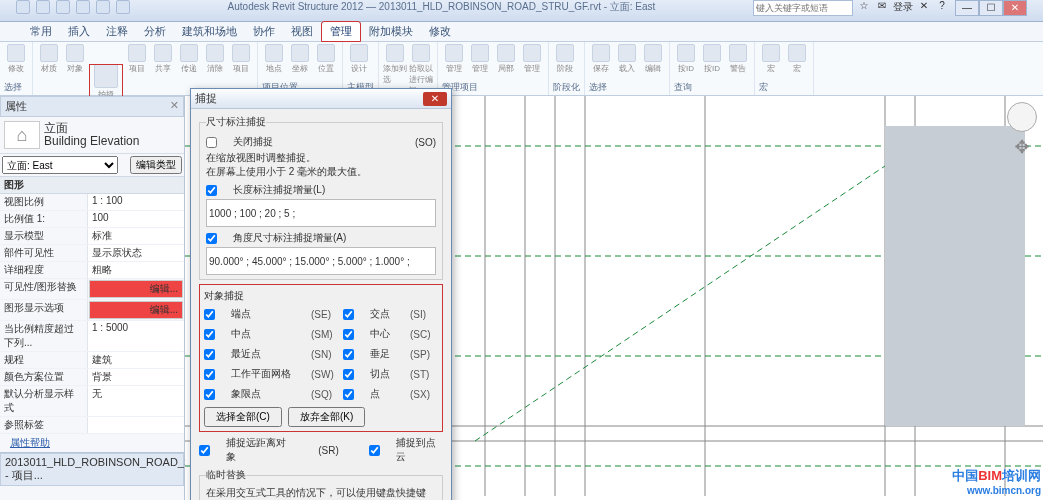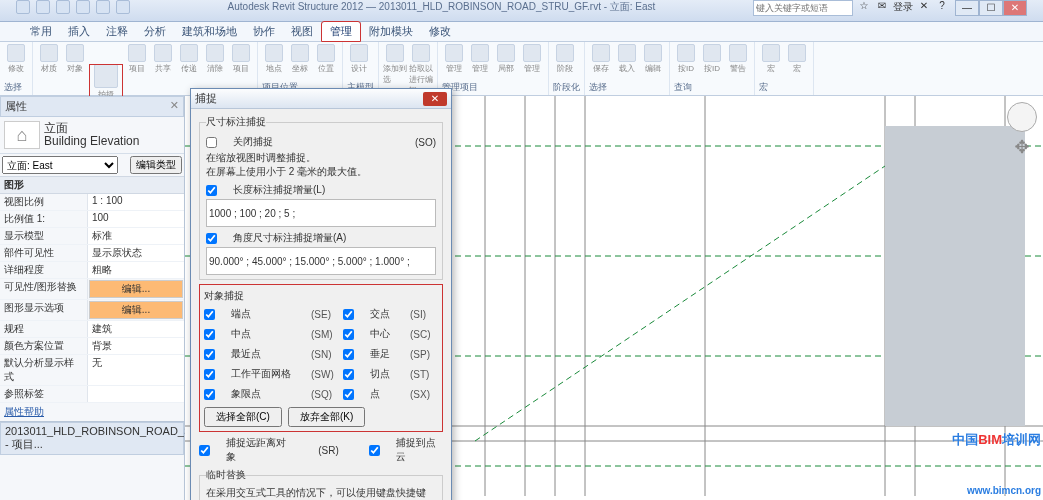--- a/index.html
+++ b/index.html
@@ -45,22 +45,22 @@
 .prop-type .thumb::before { content: "⌂"; font-size: 18px; color: #888; }
 .prop-type .names { font-size: 12px; line-height: 13px; }
 .type-sel { display: flex; padding: 2px; gap: 12px; }
 .type-sel select { flex: 1; font-size: 10px; height: 18px; }
 .type-sel button { font-size: 10px; padding: 0 4px; }
 .prop-grid { overflow-y: auto; flex-shrink: 0; }
 .prop-grid .section { background: #e8edf4; padding: 1px 4px; font-size: 10px; font-weight: bold; border-top: 1px solid #d0d8e3; border-bottom: 1px solid #d0d8e3; }
 .prop-grid .row { display: flex; font-size: 10px; border-bottom: 1px solid #eef2f7; }
 .prop-grid .row .k { width: 88px; padding: 1px 4px; background: #f5f7fa; border-right: 1px solid #e0e5ec; }
 .prop-grid .row .v { flex: 1; padding: 1px 4px; background: #fff; }
-.prop-grid .row .v.btn { text-align: center; background: #fdba74; border: 1px solid #ccc; margin: 1px; }
-.prop-help { padding: 2px 4px; font-size: 10px; color: #2a5caa; text-decoration: underline; }
+.prop-grid .row .v.btn { text-align: right; background: #ef4444; border: 1px solid #ccc; margin: 1px; }
+.prop-help { padding: 2px 10px; font-size: 10px; color: #2a5caa; text-decoration: underline; }
 
 
 .project-browser { flex: 1; min-height: 0; border-top: 1px solid #b8c6d8; display: flex; flex-direction: column; }
 .tree { padding: 2px; font-size: 10px; line-height: 14px; overflow: auto; flex: 1; }
 .tree .node { white-space: nowrap; }
 .tree .exp { display: inline-block; width: 9px; height: 9px; border: 1px solid #888; text-align: center; line-height: 7px; font-size: 9px; margin-right: 2px; }
 
 
 .viewport { flex: 1; position: relative; background: #fff; overflow: hidden; }
 .viewport .nav-wheel { position: absolute; top: 6px; right: 6px; width: 30px; height: 30px; border: 1px solid #aaa; border-radius: 50%; background: #f4f4f4; }
@@ -80,21 +80,21 @@
 .dialog .obj-group { border: 1.5px solid #c33; padding: 4px; }
 .dialog .obj-grid { display: grid; grid-template-columns: auto 28px auto 28px; column-gap: 4px; row-gap: 2px; align-items: center; }
 .dialog .obj-grid .code { color: #555; }
 .dialog .btns { display: flex; gap: 6px; margin-top: 4px; }
 .dialog .btns button { font-size: 10px; padding: 1px 10px; }
 .dialog .override-tbl { display: grid; grid-template-columns: 60px auto; row-gap: 1px; margin-top: 2px; }
 
 
 .watermark { position: absolute; right: 2px; bottom: 4px; font-size: 13px; color: #2a7de1; font-weight: bold; text-shadow: 0 0 2px #fff; }
 .watermark .red { color: #e33; }
-.watermark .url { font-size: 10px; color: #2a7de1; display: block; text-align: right; margin-top: 36px; }
+.watermark .url { font-size: 10px; color: #2a7de1; display: block; text-align: right; }
 </style>
 </head>
 <body>
 
 <div class="titlebar">
   <div class="qat">
     <span></span>
     <span></span>
     <span></span>
     <span></span>
@@ -336,20 +336,24 @@
             <div class="k">详细程度</div>
             <div class="v">粗略</div>
           </div>
           <div class="row">
             <div class="k">可见性/图形替换</div>
             <div class="v btn">编辑...</div>
           </div>
           <div class="row">
             <div class="k">图形显示选项</div>
             <div class="v btn">编辑...</div>
+          </div>
+          <div class="row">
+            <div class="k">当比例精度超过下列...</div>
+            <div class="v">1 : 5000</div>
           </div>
           <div class="row">
             <div class="k">规程</div>
             <div class="v">建筑</div>
           </div>
           <div class="row">
             <div class="k">颜色方案位置</div>
             <div class="v">背景</div>
           </div>
           <div class="row">

